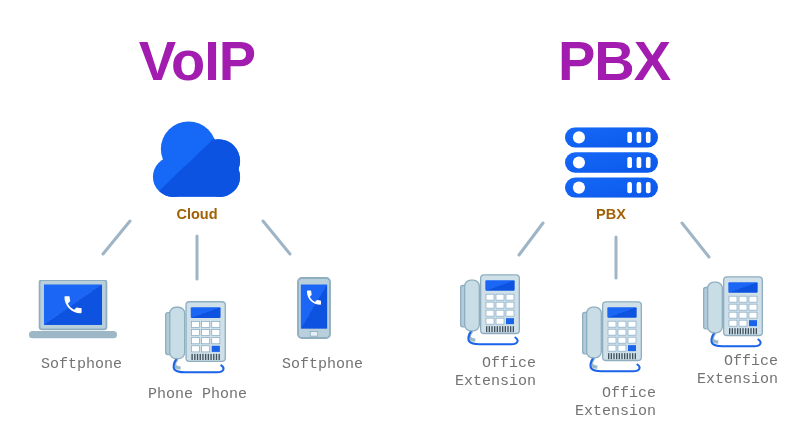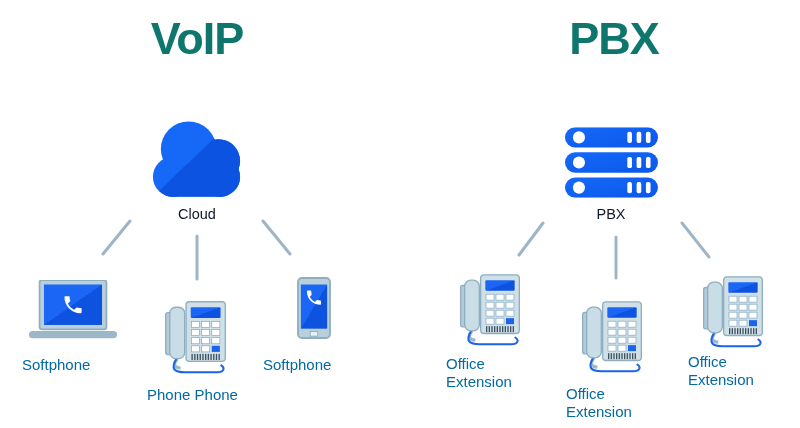--- a/index.html
+++ b/index.html
@@ -2,29 +2,29 @@
 <html><head>
 <meta charset="utf-8">
 <style>
   html,body{margin:0;padding:0;background:#fff;}
   .canvas{
     position:relative;width:800px;height:428px;background:#ffffff;
     overflow:hidden;font-family:"Liberation Sans",sans-serif;
   }
   .title{
     position:absolute;width:200px;text-align:center;
-    font-size:45px;line-height:1;font-weight:700;color:#0f766e;letter-spacing:-1px;
+    font-size:56px;line-height:1;font-weight:700;color:#a21caf;letter-spacing:-1px;margin-top:17px;
   }
   .hub-label{
     position:absolute;width:110px;text-align:center;
-    font-size:14.5px;line-height:1.2;font-weight:400;color:#0f172a;
+    font-size:14.5px;line-height:1.2;font-weight:700;color:#a16207;
   }
   .node-label{
-    position:absolute;width:100px;text-align:left;
-    font-size:15px;line-height:1.22;font-weight:400;color:#0369a1;
+    position:absolute;width:100px;text-align:right;
+    font-size:15px;line-height:1.22;font-weight:400;color:#737373;font-family:Liberation Mono, monospace;
   }
   .dev{position:absolute;display:block;}
   .connectors{position:absolute;left:0;top:0;pointer-events:none;}
   
   #title-left  {left:97px;  top:16px;}
   #title-right {left:514px; top:16px;}
   #cloud-icon  {left:145px; top:119px; width:103px; height:82px;}
   #server-icon {left:565px; top:127px; width:93px;  height:71px;}
   #cloud-label {left:142px; top:206px;}
   #pbx-label   {left:556px; top:206px;}

